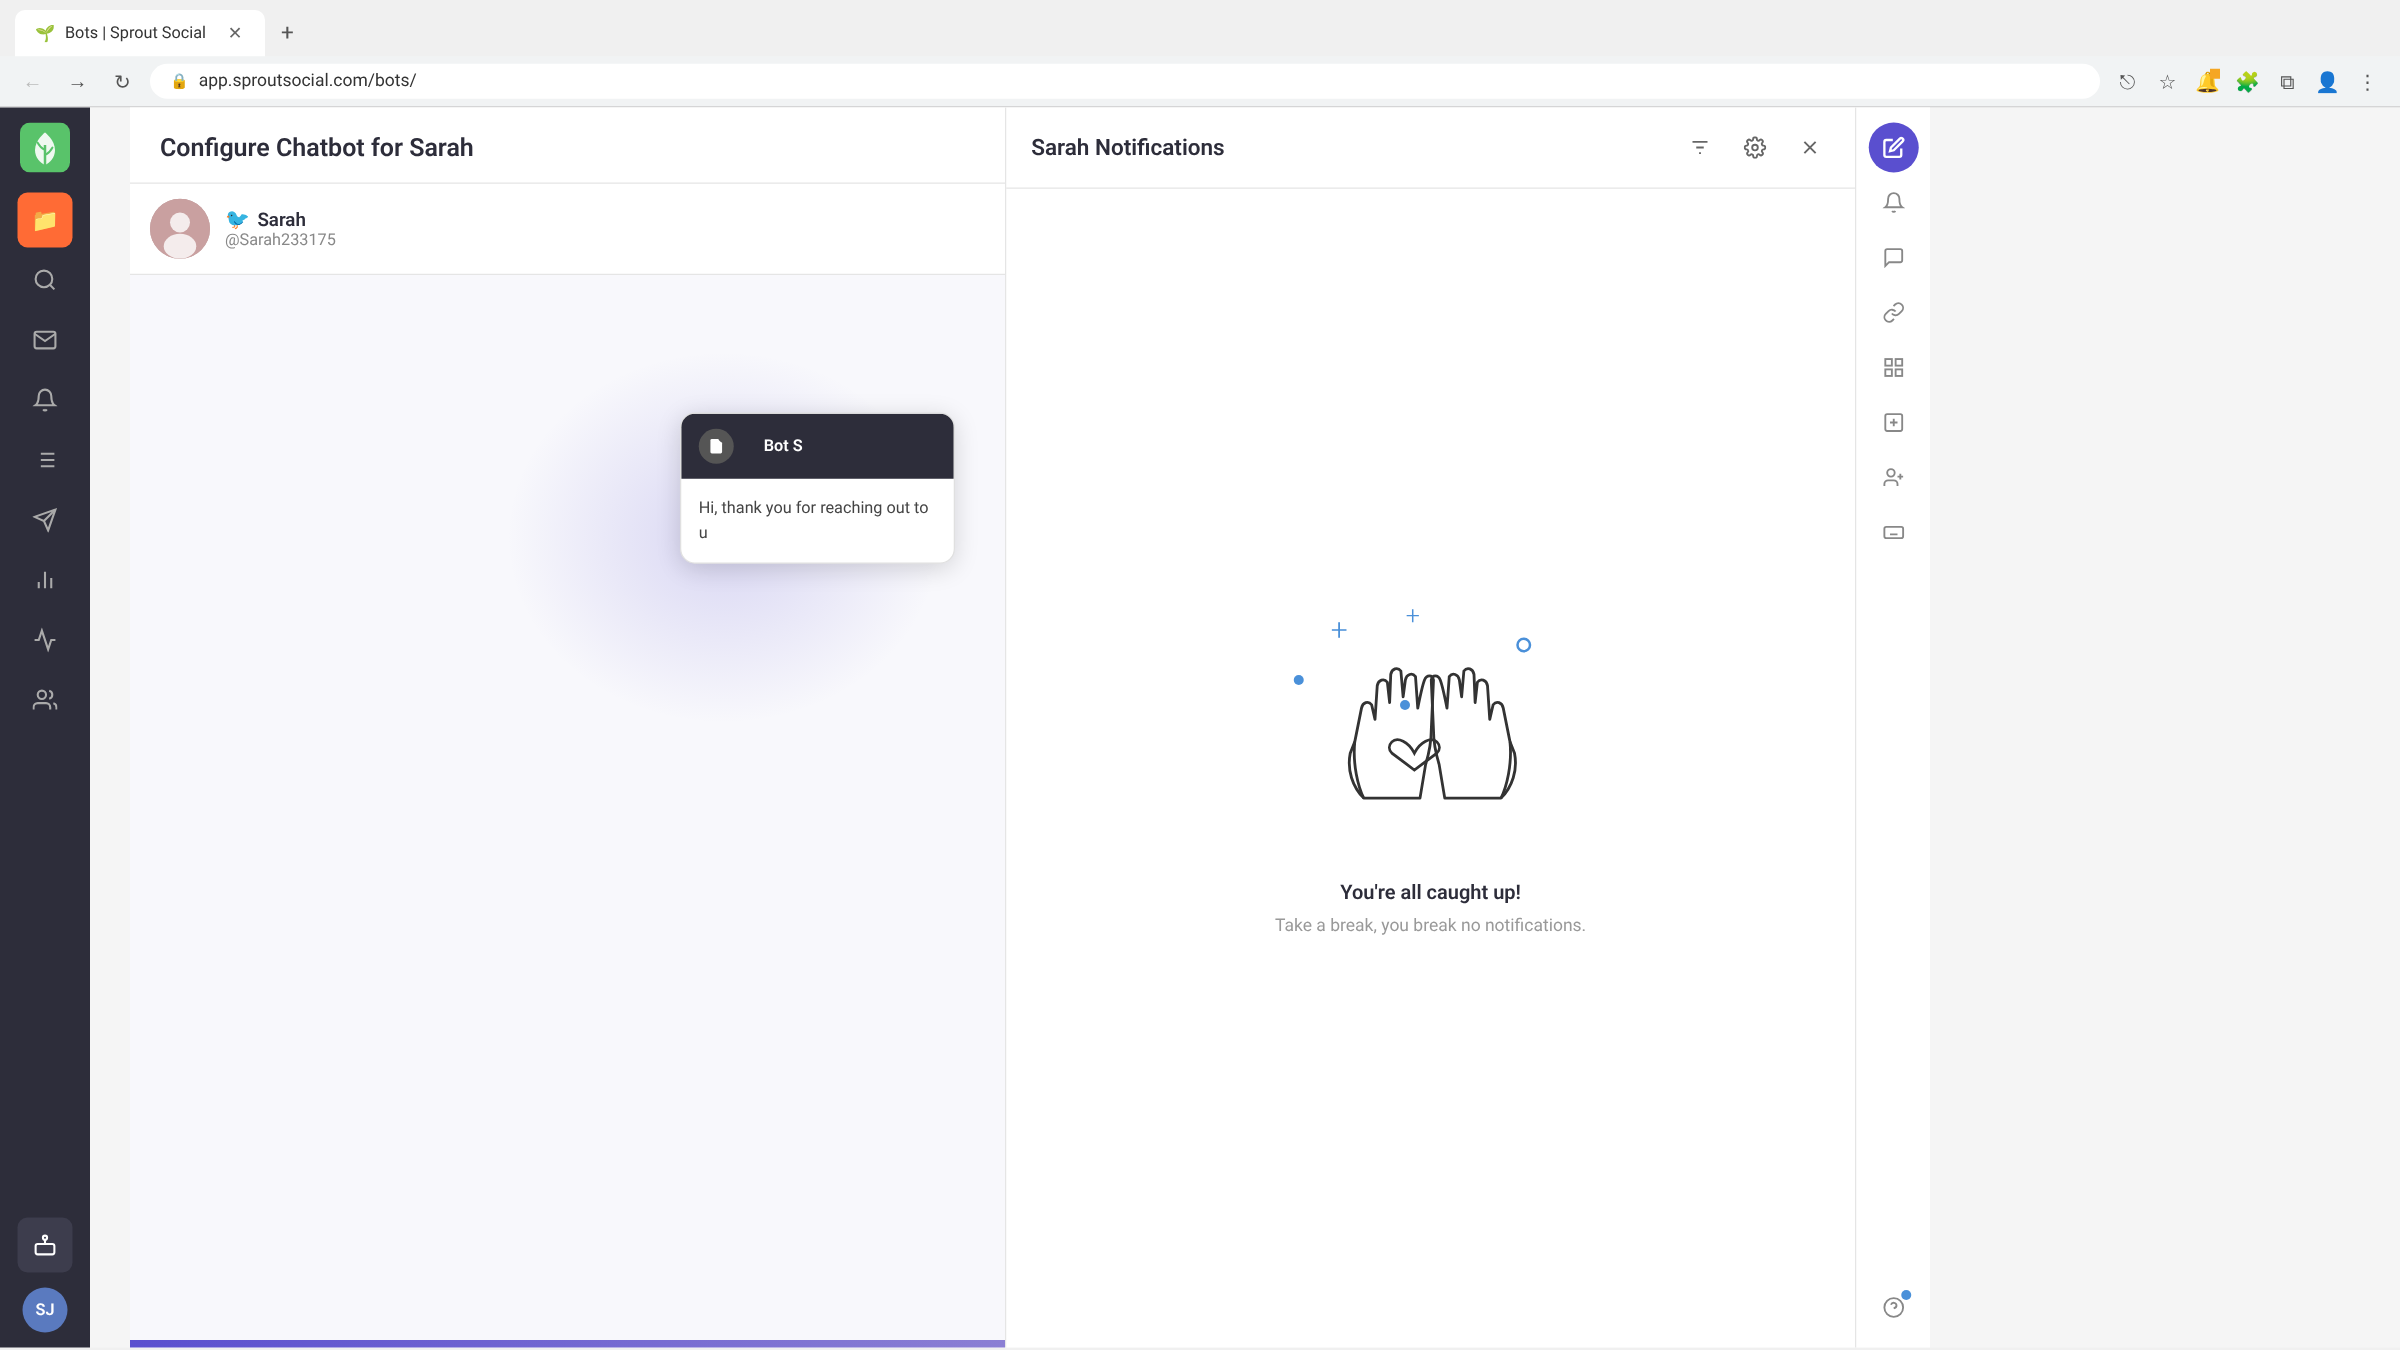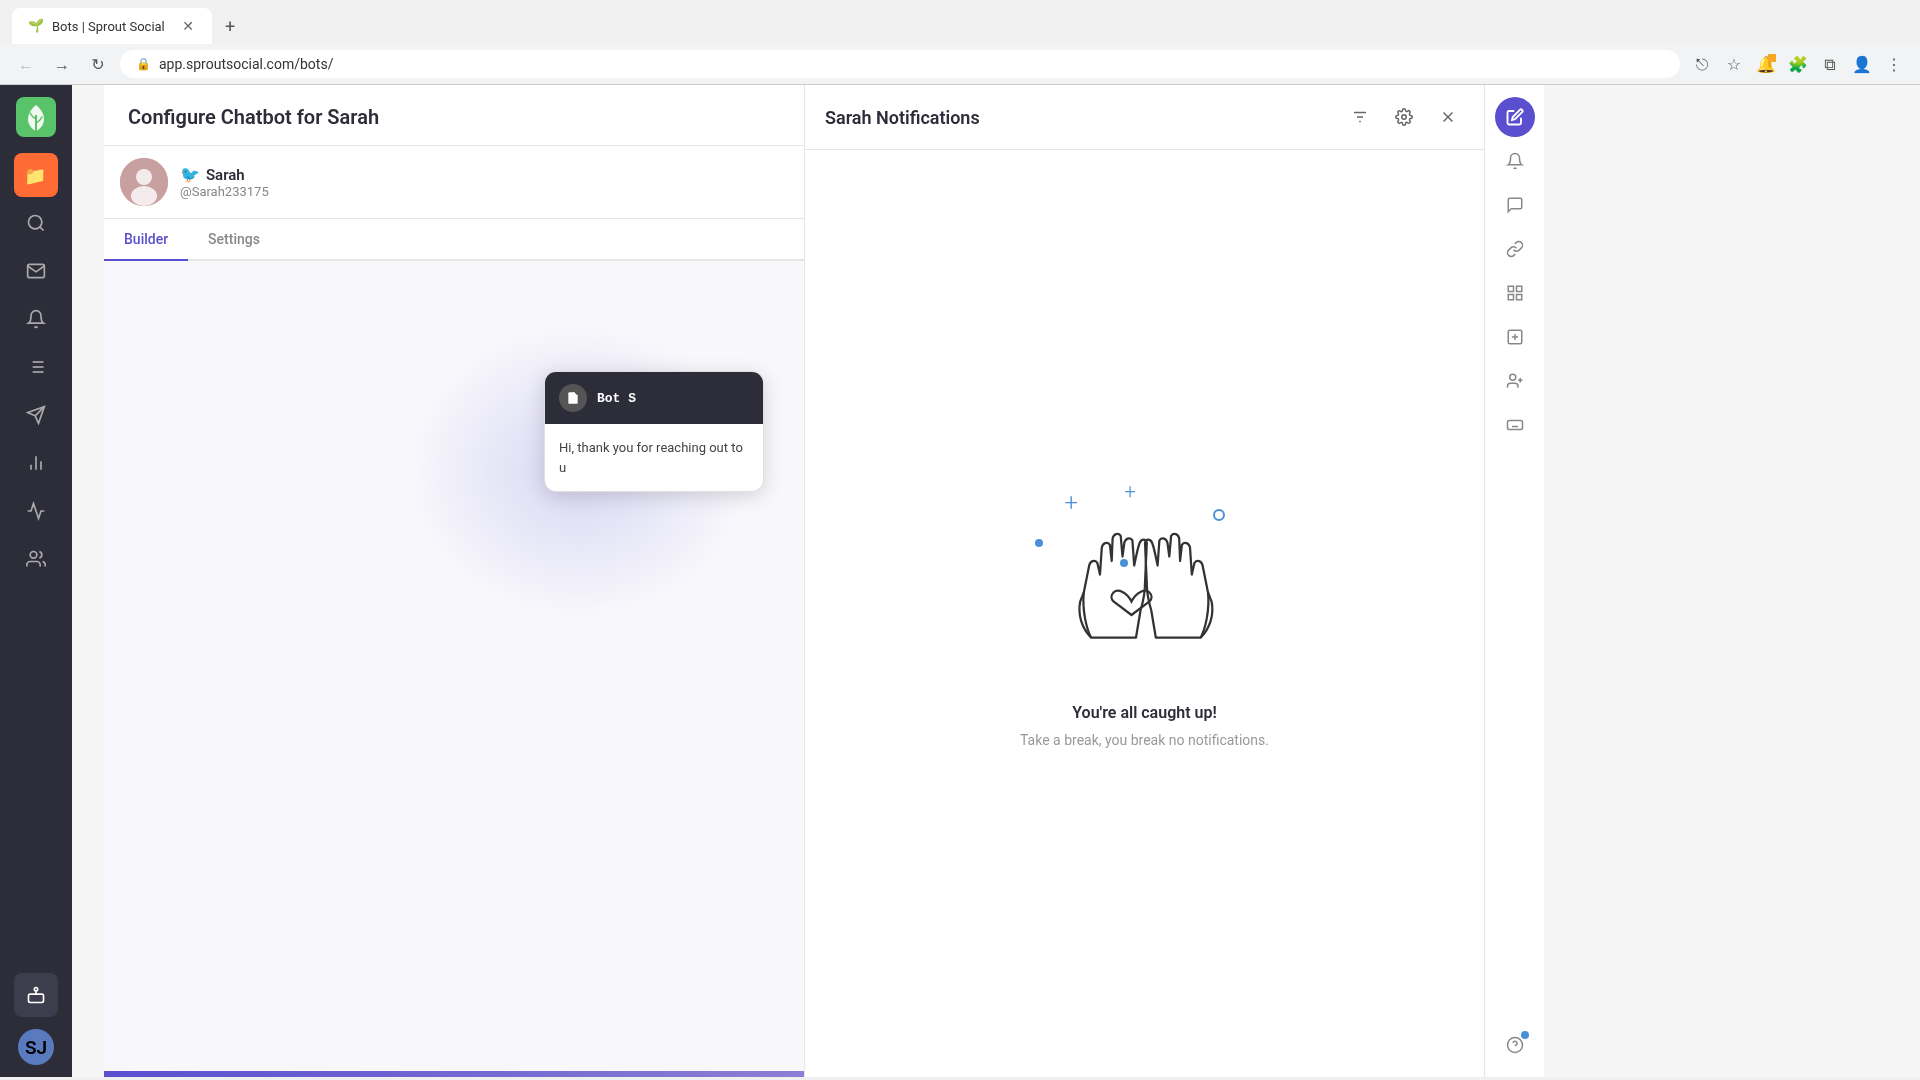--- a/index.html
+++ b/index.html
@@ -23,42 +23,42 @@
     .app-container { display: flex; height: calc(1080px - 88px); background: #f5f5f5; }
 
     
     .sidebar { width: 72px; background: #2d2d3a; display: flex; flex-direction: column; align-items: center; padding: 12px 0; gap: 4px; }
     .sidebar-logo { width: 40px; height: 40px; margin-bottom: 12px; }
     .sidebar-logo svg { width: 40px; height: 40px; }
     .sidebar-item { width: 44px; height: 44px; display: flex; align-items: center; justify-content: center; border-radius: 8px; color: #aaa; cursor: pointer; font-size: 18px; transition: background 0.2s; }
     .sidebar-item.active { background: #ff6b35; color: #fff; }
     .sidebar-item.active-bot { background: #3d3d4d; color: #fff; }
     .sidebar-spacer { flex: 1; }
-    .sidebar-avatar { width: 36px; height: 36px; border-radius: 50%; background: #5a7abf; display: flex; align-items: center; justify-content: center; color: #000000; font-size: 19px; font-weight: 600; cursor: pointer; margin-top: 8px; }
+    .sidebar-avatar { width: 36px; height: 36px; border-radius: 50%; background: #5a7abf; display: flex; align-items: center; justify-content: center; color: #ffffff; font-size: 13px; font-weight: 600; cursor: pointer; margin-top: 8px; }
 
     
     .main-content { flex: 1; display: flex; flex-direction: column; background: #fff; position: relative; max-width: 700px; margin-left: 32px; }
     .main-header { padding: 20px 24px 16px; border-bottom: 1px solid #e5e5e5; }
     .main-header h1 { font-size: 20px; font-weight: 600; color: #2d2d3a; }
 
     .chatbot-header { display: flex; align-items: center; padding: 12px 16px; border-bottom: 1px solid #e5e5e5; gap: 12px; }
     .chatbot-avatar-placeholder { width: 48px; height: 48px; border-radius: 50%; background: #c0a0a0; display: flex; align-items: center; justify-content: center; color: #fff; }
     .chatbot-info { flex: 1; }
     .chatbot-name { font-size: 15px; font-weight: 600; color: #2d2d3a; display: flex; align-items: center; gap: 6px; }
     .chatbot-handle { font-size: 13px; color: #888; }
 
     .tabs { display: flex; border-bottom: 2px solid #e5e5e5; }
     .tab { padding: 12px 20px; font-size: 14px; font-weight: 500; color: #888; cursor: pointer; border-bottom: 2px solid transparent; margin-bottom: -2px; }
     .tab.active { color: #5a4fcf; border-bottom-color: #5a4fcf; }
 
     .chatbot-canvas { flex: 1; background: #f8f8fc; position: relative; overflow: hidden; }
 
     
     .bot-card { position: absolute; top: 110px; left: 440px; background: #fff; border-radius: 12px; box-shadow: 0 4px 20px rgba(0,0,0,0.15); width: 220px; overflow: hidden; border: 1px solid #e0e0e0; }
-    .bot-card-header { background: #2d2d3a; padding: 12px 14px; display: flex; align-items: center; gap: 10px; color: #fff; font-size: 13px; font-weight: 600; font-family: Liberation Mono, monospace; }
+    .bot-card-header { background: #2d2d3a; padding: 12px 14px; display: flex; align-items: center; gap: 24px; color: #fff; font-size: 13px; font-weight: 600; }
     .bot-card-icon { width: 28px; height: 28px; background: #555; border-radius: 50%; display: flex; align-items: center; justify-content: center; font-size: 12px; }
     .bot-card-body { padding: 14px; font-size: 13px; color: #444; line-height: 1.5; }
 
     
     .bottom-blue-bar { height: 6px; background: linear-gradient(90deg, #5a4fcf, #8b7fd4); }
 
     
     .notifications-panel { width: 680px; background: #fff; border-left: 1px solid #e5e5e5; display: flex; flex-direction: column; }
     .notifications-header { display: flex; align-items: center; padding: 16px 20px; border-bottom: 1px solid #e5e5e5; }
     .notifications-title { font-size: 18px; font-weight: 600; color: #2d2d3a; flex: 1; }
@@ -232,24 +232,20 @@
       </div>
       <div class="chatbot-info">
         <div class="chatbot-name">
           <span style="color:#1da1f2; font-size:16px;">🐦</span>
           <span>Sarah</span>
         </div>
         <div class="chatbot-handle">@Sarah233175</div>
       </div>
     </div>
 
-    <div class="tabs">
-      <div class="tab active">Builder</div>
-      <div class="tab">Settings</div>
-    </div>
 
     <div class="chatbot-canvas">
 
       <div class="glow-effect"></div>
 
       <div class="bot-card">
         <div class="bot-card-header">
           <div class="bot-card-icon">
             <svg width="14" height="14" viewBox="0 0 24 24" fill="white">
                 <path d="M14 2H6a2 2 0 0 0-2 2v16a2 2 0 0 0 2 2h12a2 2 0 0 0 2-2V8z"></path>

